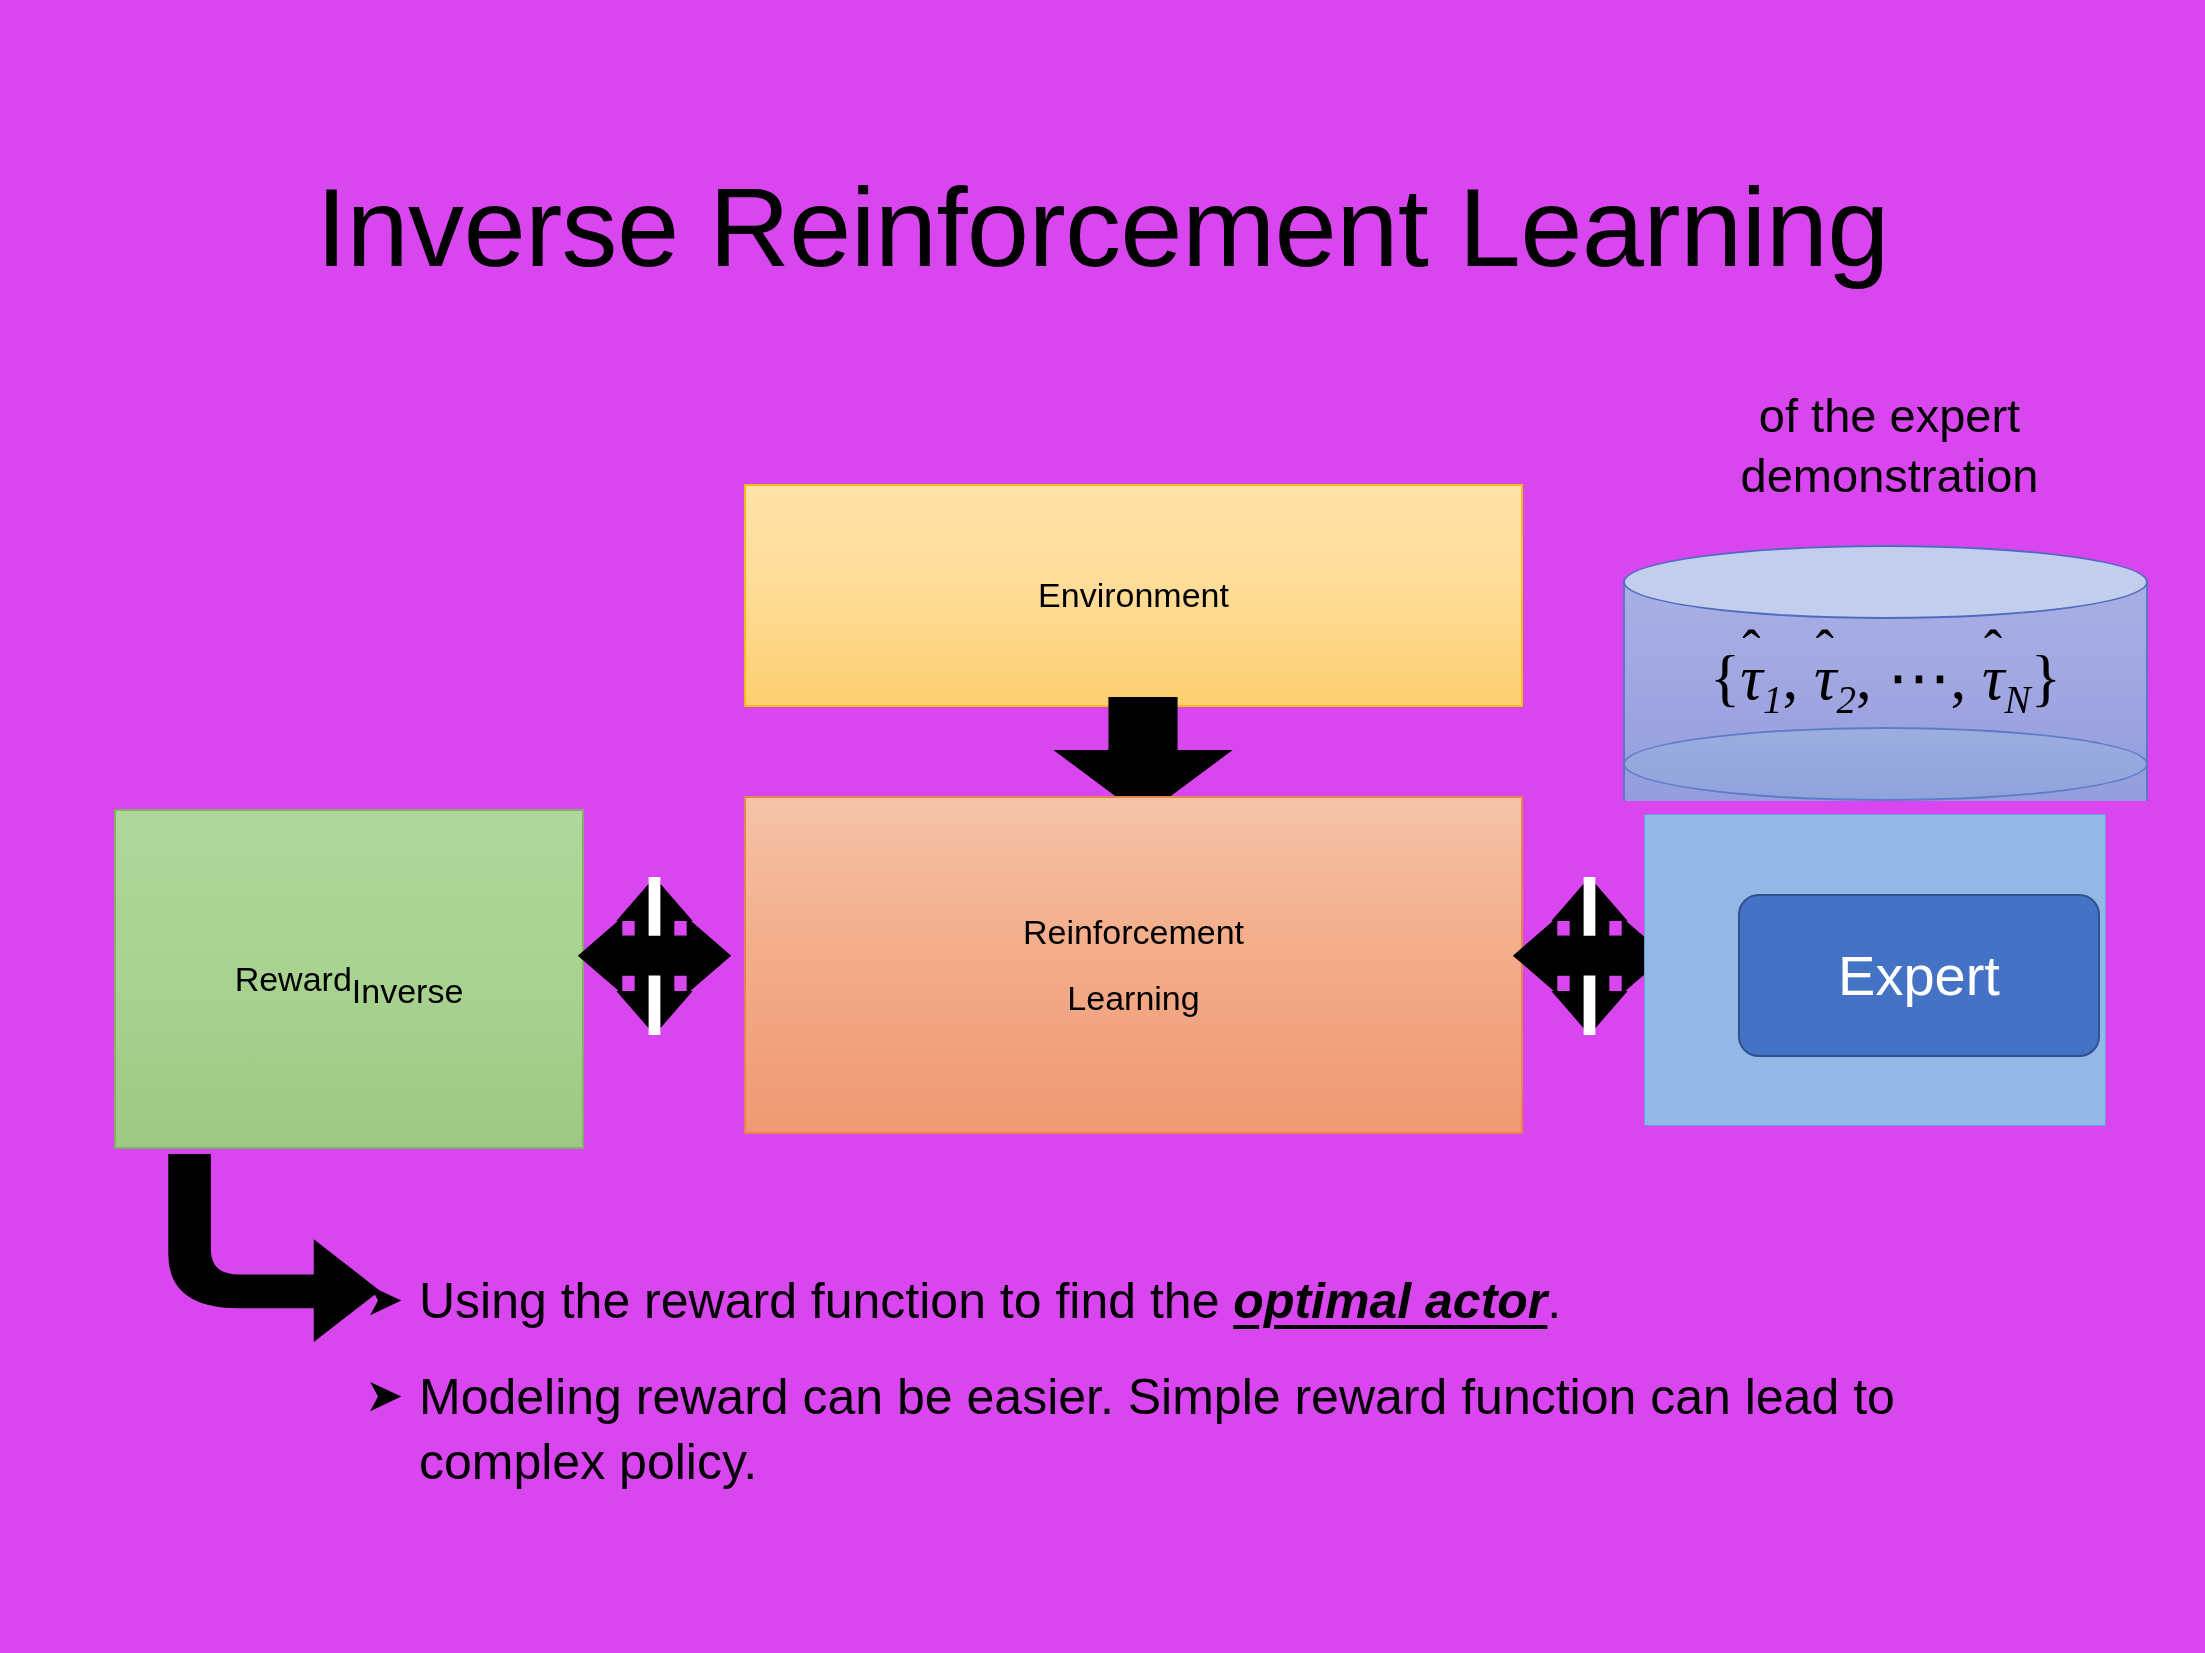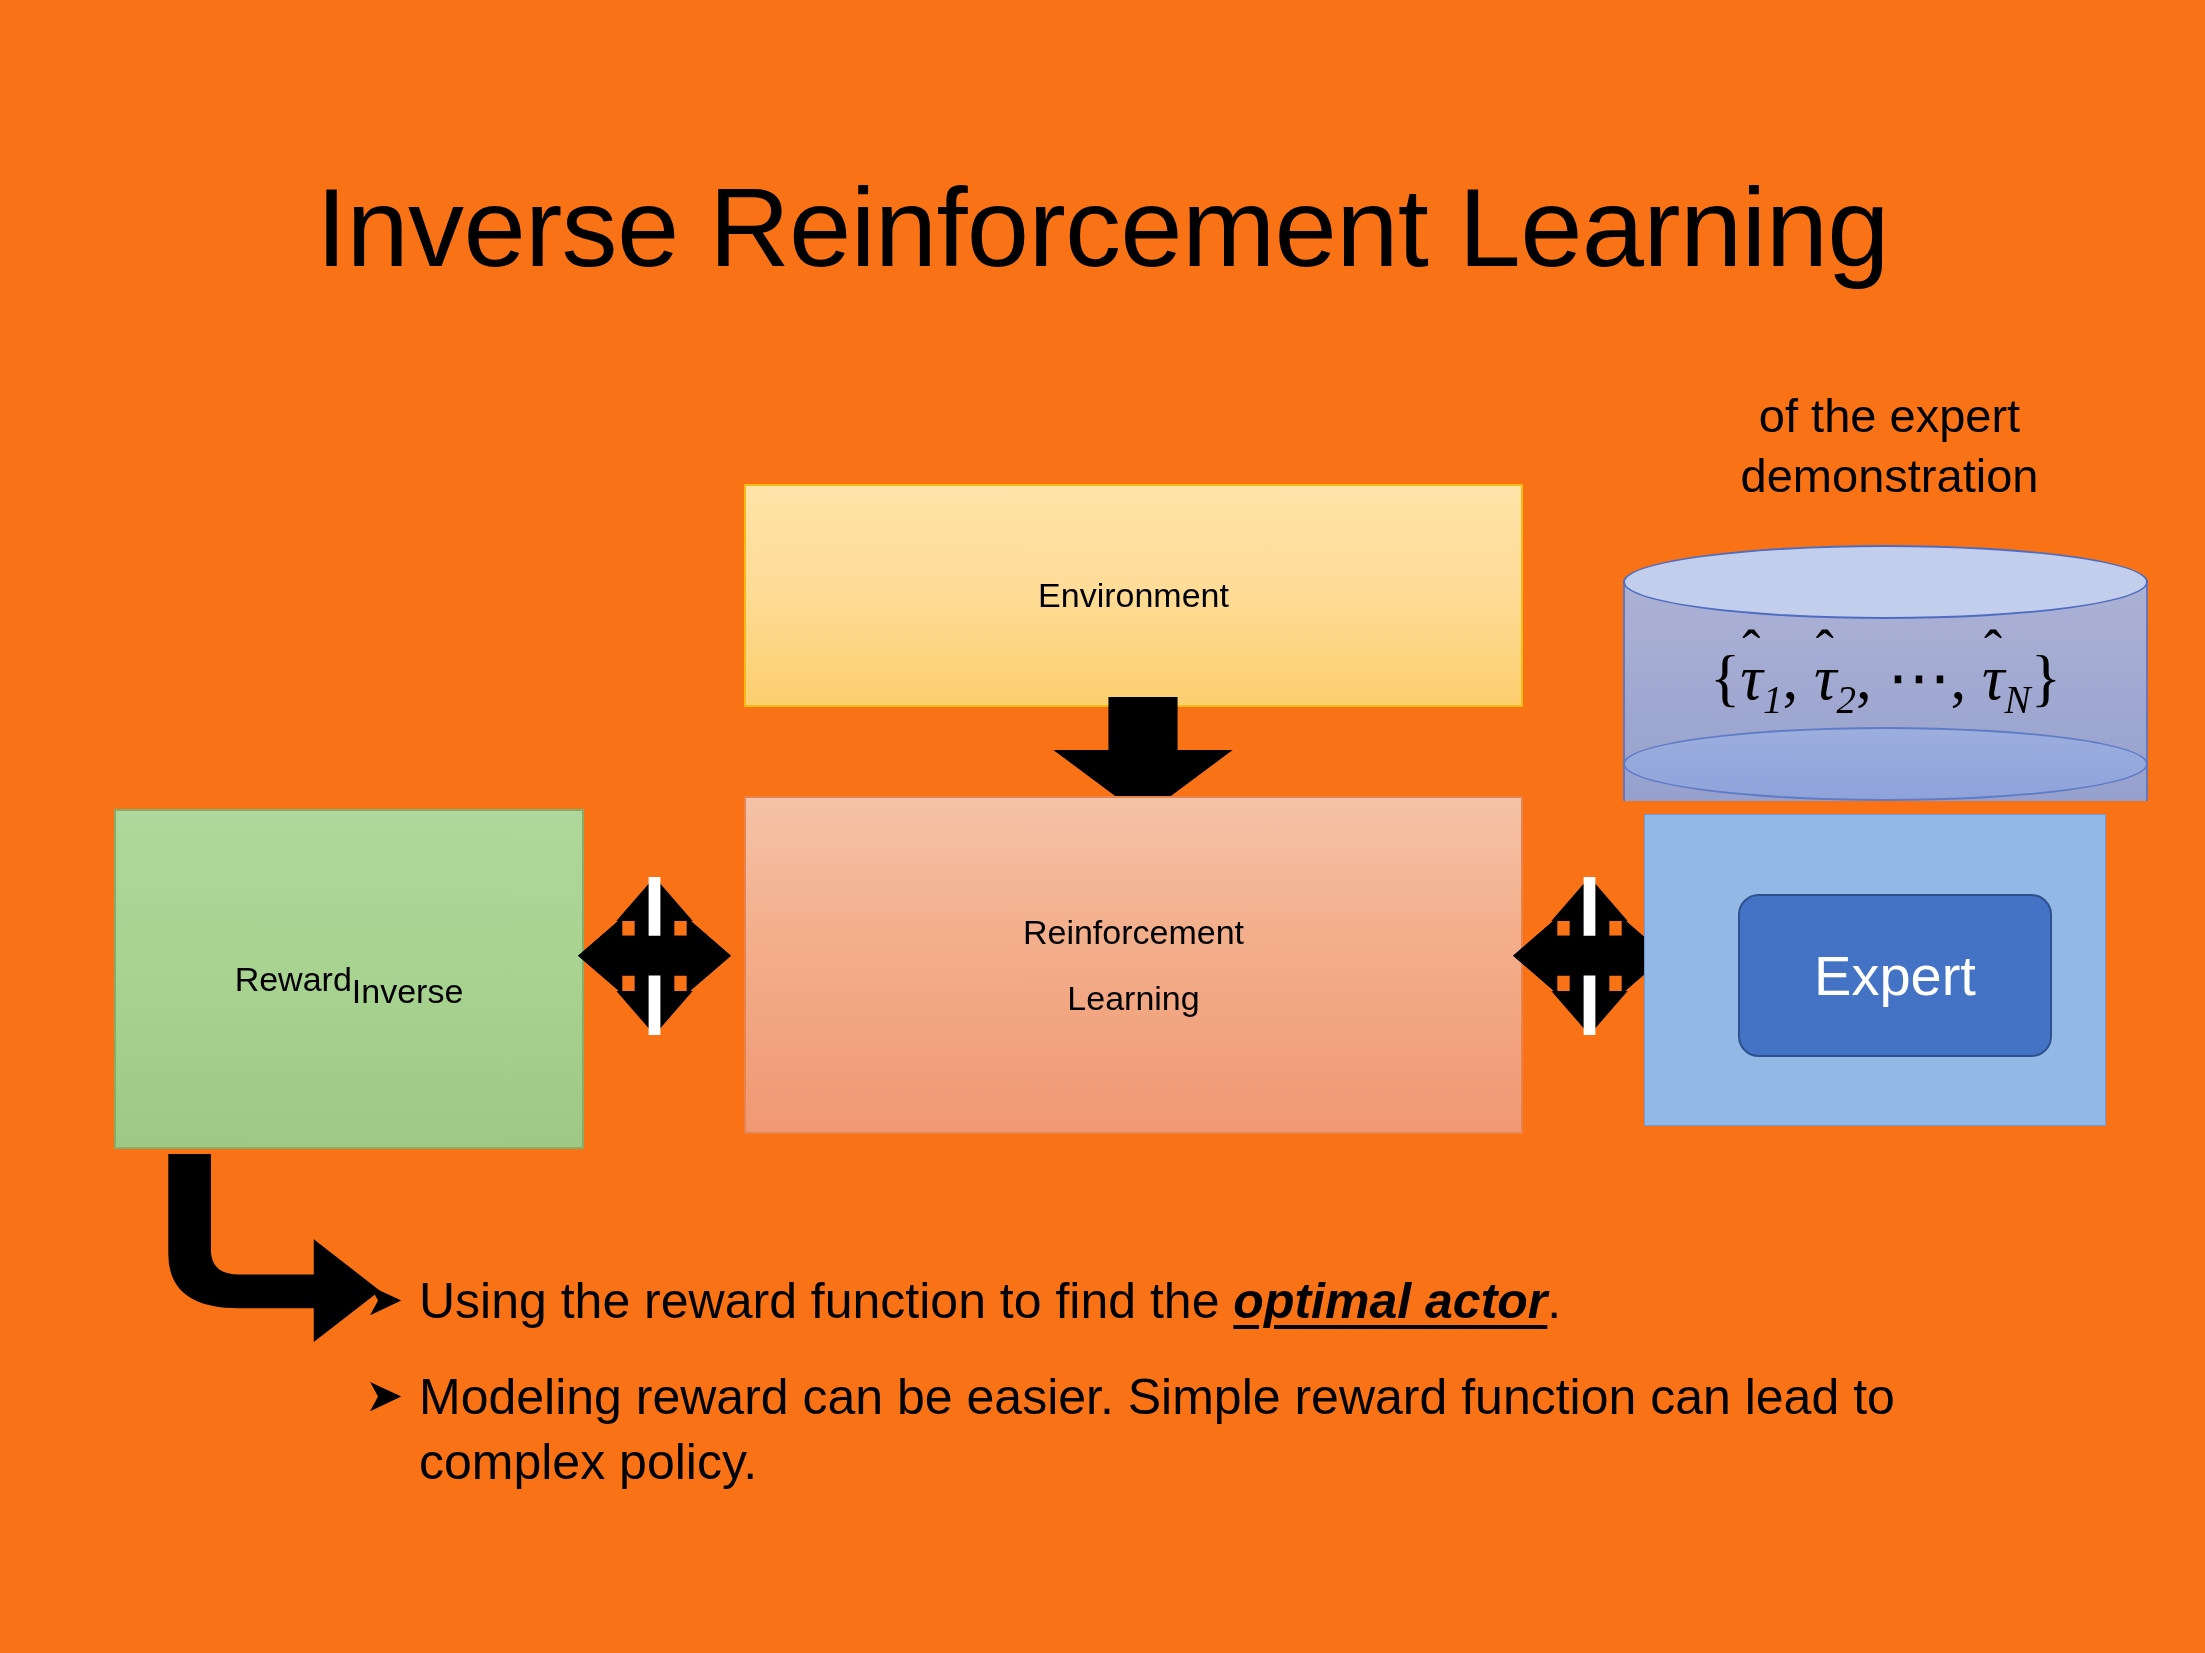--- a/index.html
+++ b/index.html
@@ -11,21 +11,21 @@
     width: 2205px;
     height: 1654px;
     overflow: hidden;
     font-family: "Liberation Sans", sans-serif;
     color: #000000;
   }
   #slide {
     position: relative;
     width: 2205px;
     height: 1654px;
-    background: #f97316;
+    background: #d946ef;
   }
 
   
   #title {
     position: absolute;
     left: 0;
     top: 169px;
     width: 2205px;
     text-align: center;
     font-size: 112px;
@@ -175,21 +175,21 @@
     transform: translateX(-52%);
     top: -0.42em;
     font-style: normal;
     font-size: 0.86em;
   }
 
   #expert-box {
     position: absolute;
     left: 1738px;
     top: 894px;
-    width: 314px;
+    width: 362px;
     height: 163px;
     background: linear-gradient(180deg, #4472C4 0%, #4472C4 100%);
     border: 2.9px solid #2F528F;
     border-radius: 20.6px;
     box-sizing: border-box;
     display: flex;
     align-items: center;
     justify-content: center;
     color: #ffffff;
     font-size: 56px;

